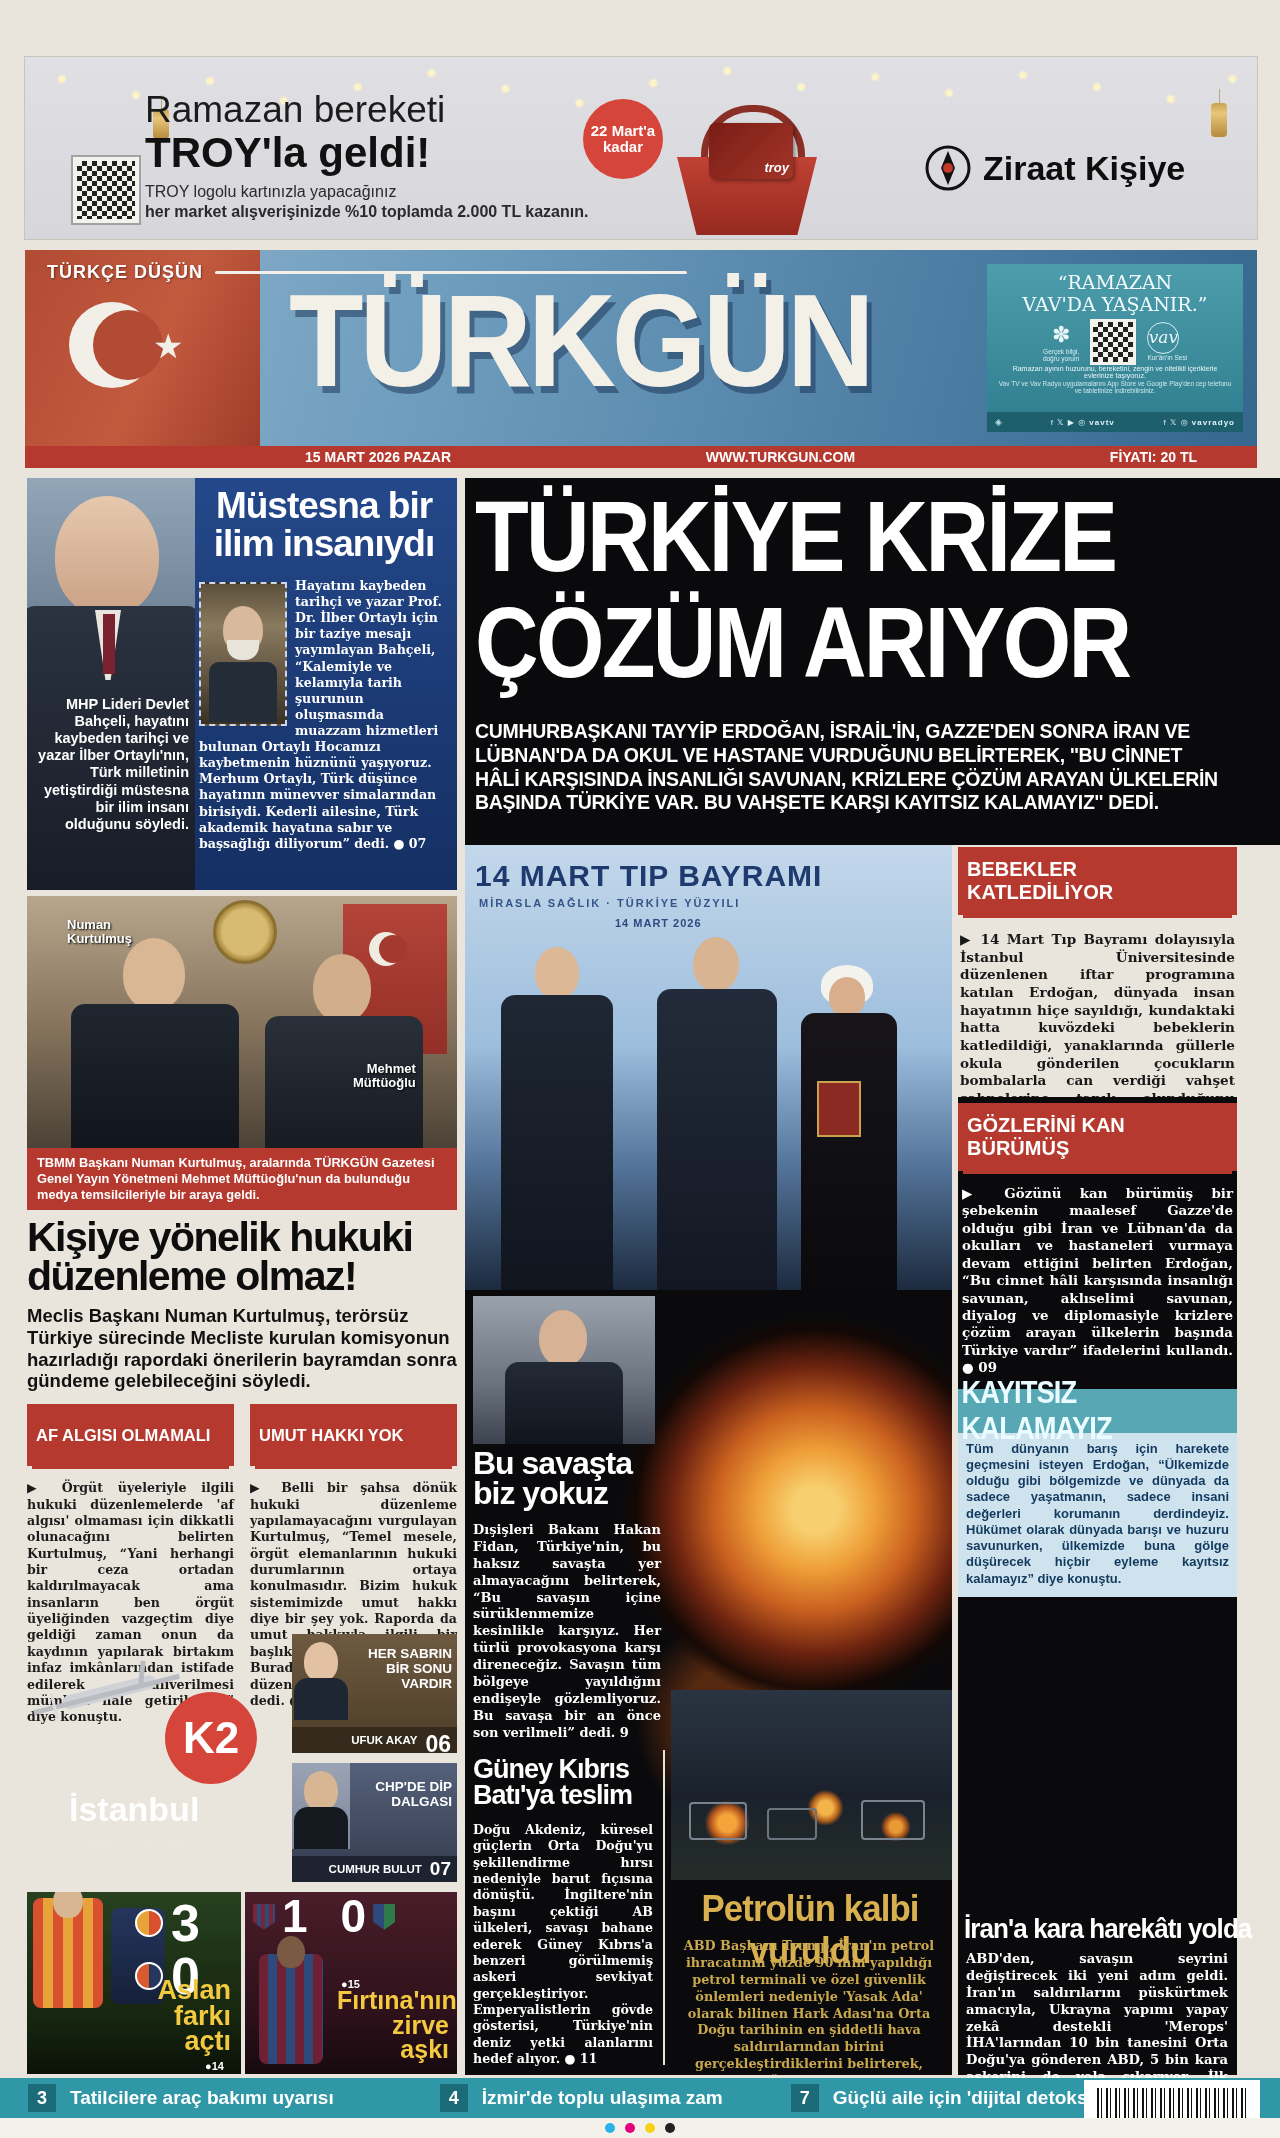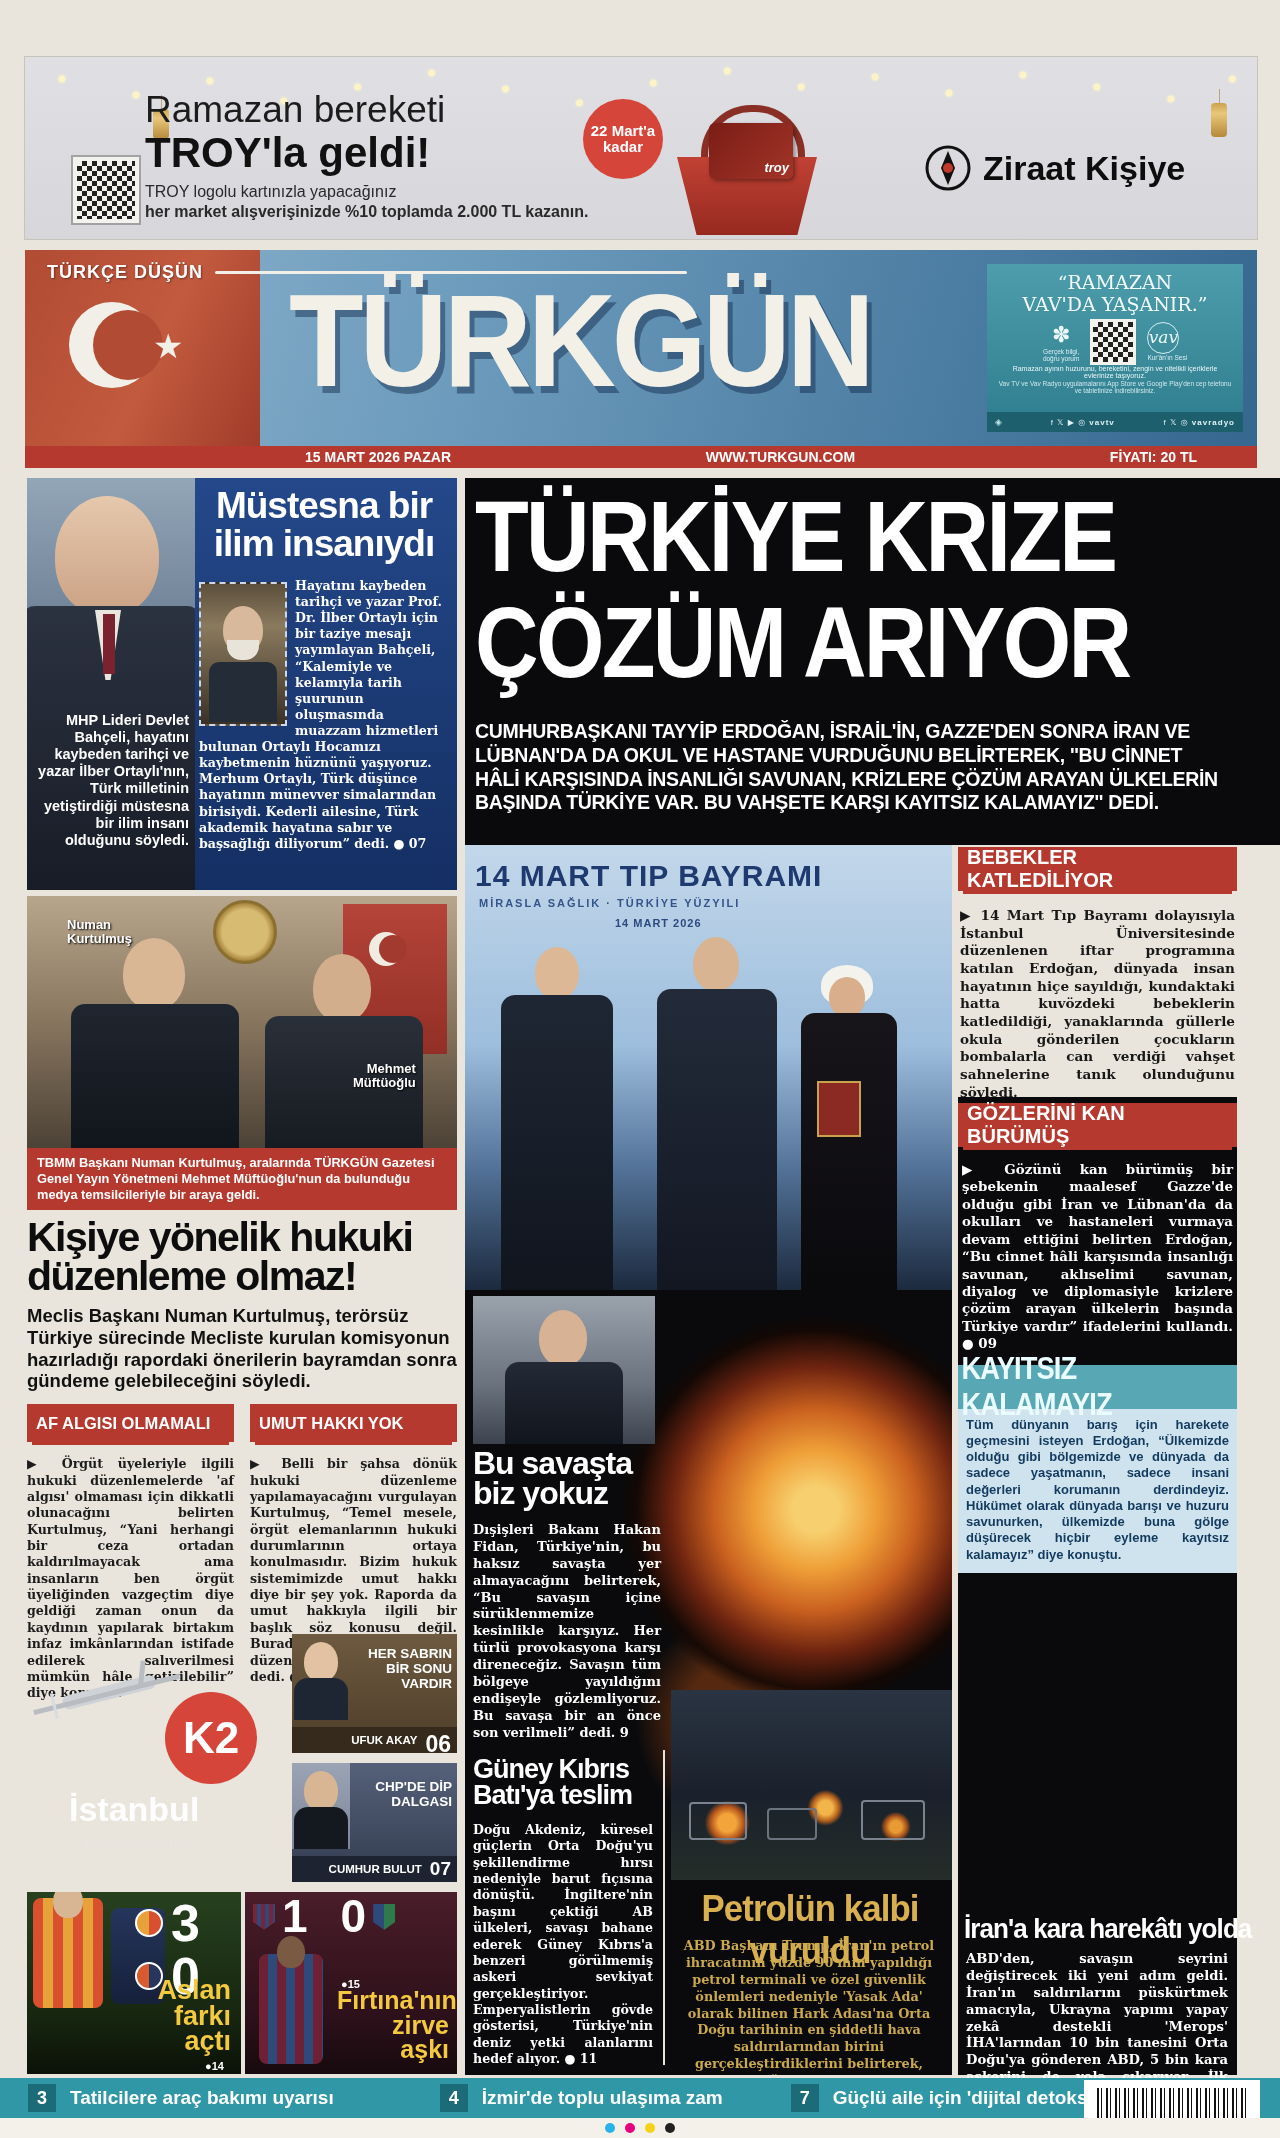--- a/index.html
+++ b/index.html
@@ -41,21 +41,21 @@
   .masthead{background:linear-gradient(105deg,#8fb3cc 0%,#6d9cbd 35%,#35678f 100%);}
   .flagzone{background:linear-gradient(115deg,#b14b33 0%,#c25a3e 55%,#a03c2a 100%);}
   .logo-turkgun{font-weight:900;color:#f3f0e8;letter-spacing:-4px;
       text-shadow:5px 6px 0 rgba(16,38,72,.45);}
   .vavbox{background:linear-gradient(180deg,#4d9dac,#2e7d8e);}
   .vavbox .q{font-family:"DejaVu Serif",serif;color:#f2fbfc;text-align:center;}
   .datebar{background:#b5392e;color:#fff;font-weight:bold;font-size:14px;
       display:flex;align-items:center;}
   
   .redhead{background:#b5392e;color:#fff;font-weight:900;display:flex;align-items:center;
-      padding:4px 9px;box-shadow:0 8px 0 -5px #b5392e;}
+      padding:16px 9px;box-shadow:0 8px 0 -5px #b5392e;}
   .arrowbody{font-family:"DejaVu Serif",serif;font-weight:bold;line-height:1.3;text-align:justify;}
   .photo-label{color:#fff;font-weight:bold;font-size:13px;line-height:1.1;
       text-shadow:1px 1px 2px #000;}
   .goldtxt{color:#d9b050;}
   
   .head{border-radius:50% 50% 46% 46%;}
   .suit{border-radius:14px 14px 0 0;}
 </style>
 </head>
 <body>
@@ -148,21 +148,21 @@
     <div class="abs w" style="left:170px;top:48px;width:254px;text-align:center;font-weight:900;font-size:37px;line-height:.98;letter-spacing:-1px;">ilim insanıydı</div>
 
     <div class="abs serif" style="left:172px;top:100px;width:252px;color:#fff;font-weight:bold;font-size:12.6px;line-height:1.28;">
       <div style="float:left;width:84px;height:140px;border:2px dashed #cfd8ea;margin:4px 8px 4px 0;background:linear-gradient(180deg,#5c4f3c 0%,#8a7a5e 30%,#3a3126 100%);position:relative;">
         <div class="head" style="position:absolute;left:22px;top:22px;width:40px;height:48px;background:#d8b99c;"></div>
         <div style="position:absolute;left:26px;top:56px;width:32px;height:20px;background:#e8e4da;border-radius:0 0 14px 14px;"></div>
         <div style="position:absolute;left:8px;top:78px;width:68px;height:60px;background:#242c38;border-radius:10px 10px 0 0;"></div>
       </div>
       <span>Hayatını kaybeden tarihçi ve yazar Prof. Dr. İlber Ortaylı için bir taziye mesajı yayımlayan Bahçeli, “Kalemiyle ve kelamıyla tarih şuurunun oluşmasında muazzam hizmetleri bulunan Ortaylı Hocamızı kaybetmenin hüznünü yaşıyoruz. Merhum Ortaylı, Türk düşünce hayatının münevver simalarından birisiydi. Kederli ailesine, Türk akademik hayatına sabır ve başsağlığı diliyorum” dedi. ● 07</span>
     </div>
-    <div class="abs" style="left:6px;top:234px;width:156px;text-align:right;color:#fff;font-weight:bold;font-size:14.5px;line-height:1.18;">MHP Lideri Devlet Bahçeli, hayatını kaybeden tarihçi ve yazar İlber Ortaylı'nın, Türk milletinin yetiştirdiği müstesna bir ilim insanı olduğunu söyledi.</div>
+    <div class="abs" style="left:6px;top:218px;width:156px;text-align:right;color:#fff;font-weight:bold;font-size:14.5px;line-height:1.18;">MHP Lideri Devlet Bahçeli, hayatını kaybeden tarihçi ve yazar İlber Ortaylı'nın, Türk milletinin yetiştirdiği müstesna bir ilim insanı olduğunu söyledi.</div>
   </div>
 
   <div class="abs" style="left:27px;top:896px;width:430px;height:314px;">
     <div class="abs" style="left:0;top:0;width:430px;height:252px;background:linear-gradient(180deg,#b7a58c 0%,#8d7a62 45%,#4c4236 100%);overflow:hidden;">
       <div class="abs" style="left:316px;top:8px;width:104px;height:150px;background:linear-gradient(180deg,#b5443a,#922f26);">
         <div class="abs" style="left:26px;top:28px;width:34px;height:34px;border-radius:50%;background:#f1ece2;"></div>
         <div class="abs" style="left:36px;top:31px;width:28px;height:28px;border-radius:50%;background:#a23a30;"></div>
       </div>
       <div class="abs" style="left:186px;top:4px;width:58px;height:58px;border-radius:50%;background:radial-gradient(circle,#d8bb72 0 55%,#a8863e 70%);border:3px solid #8a6f30;"></div>
 

